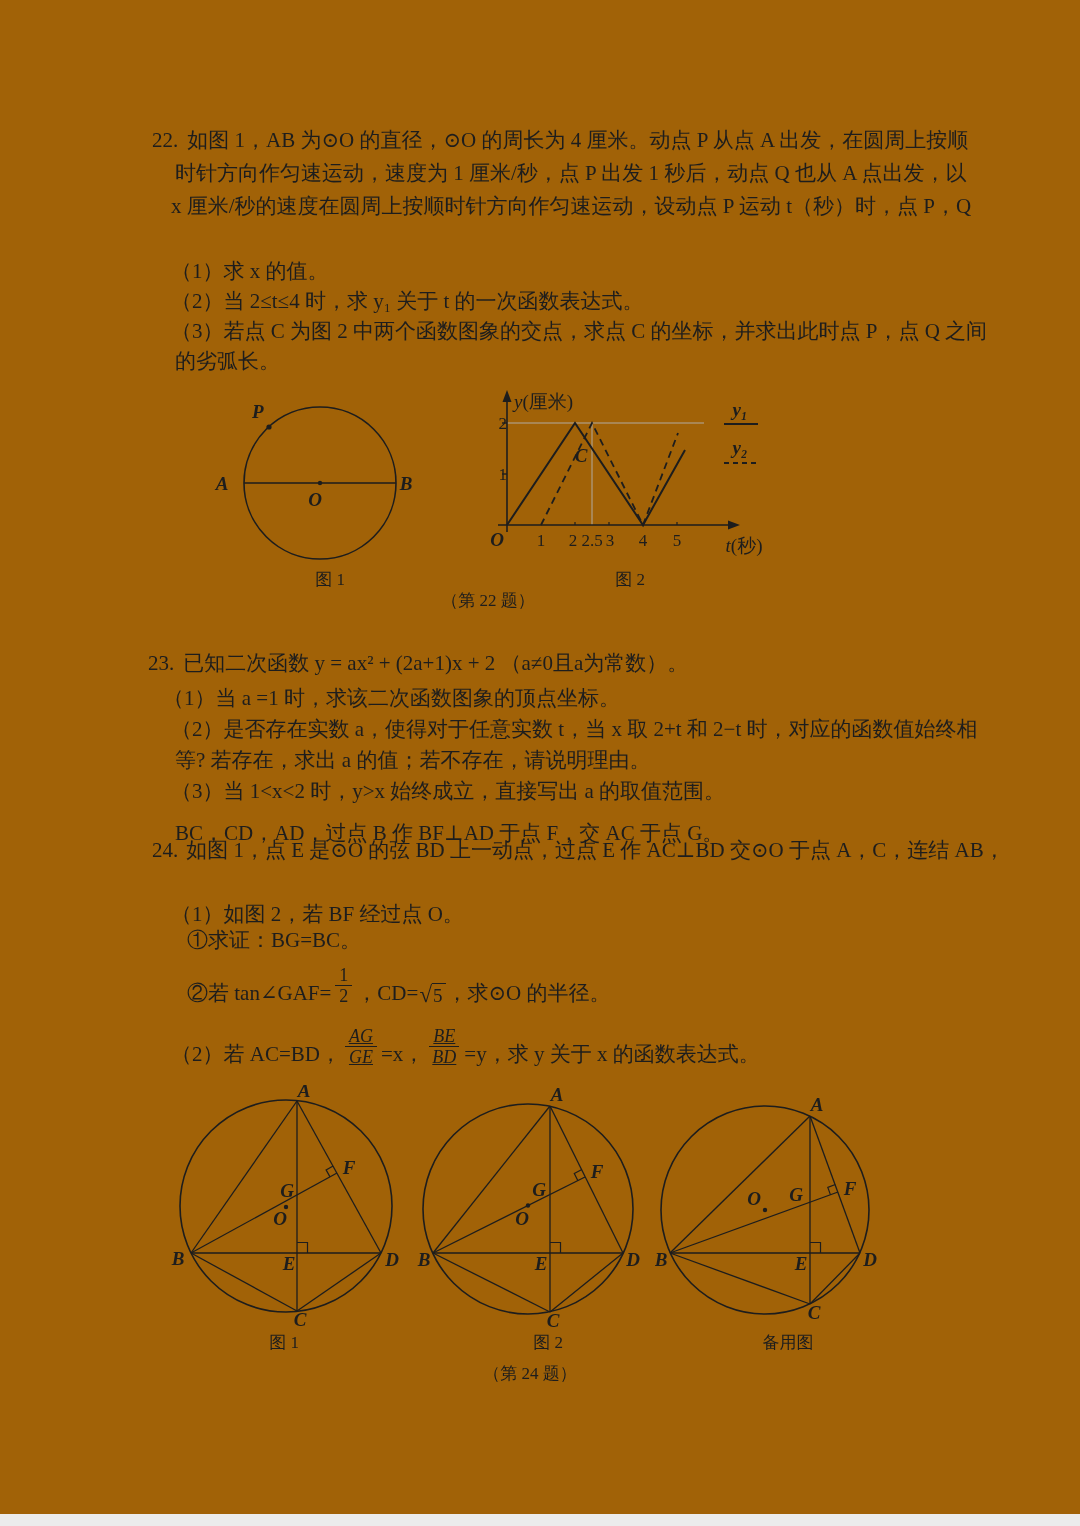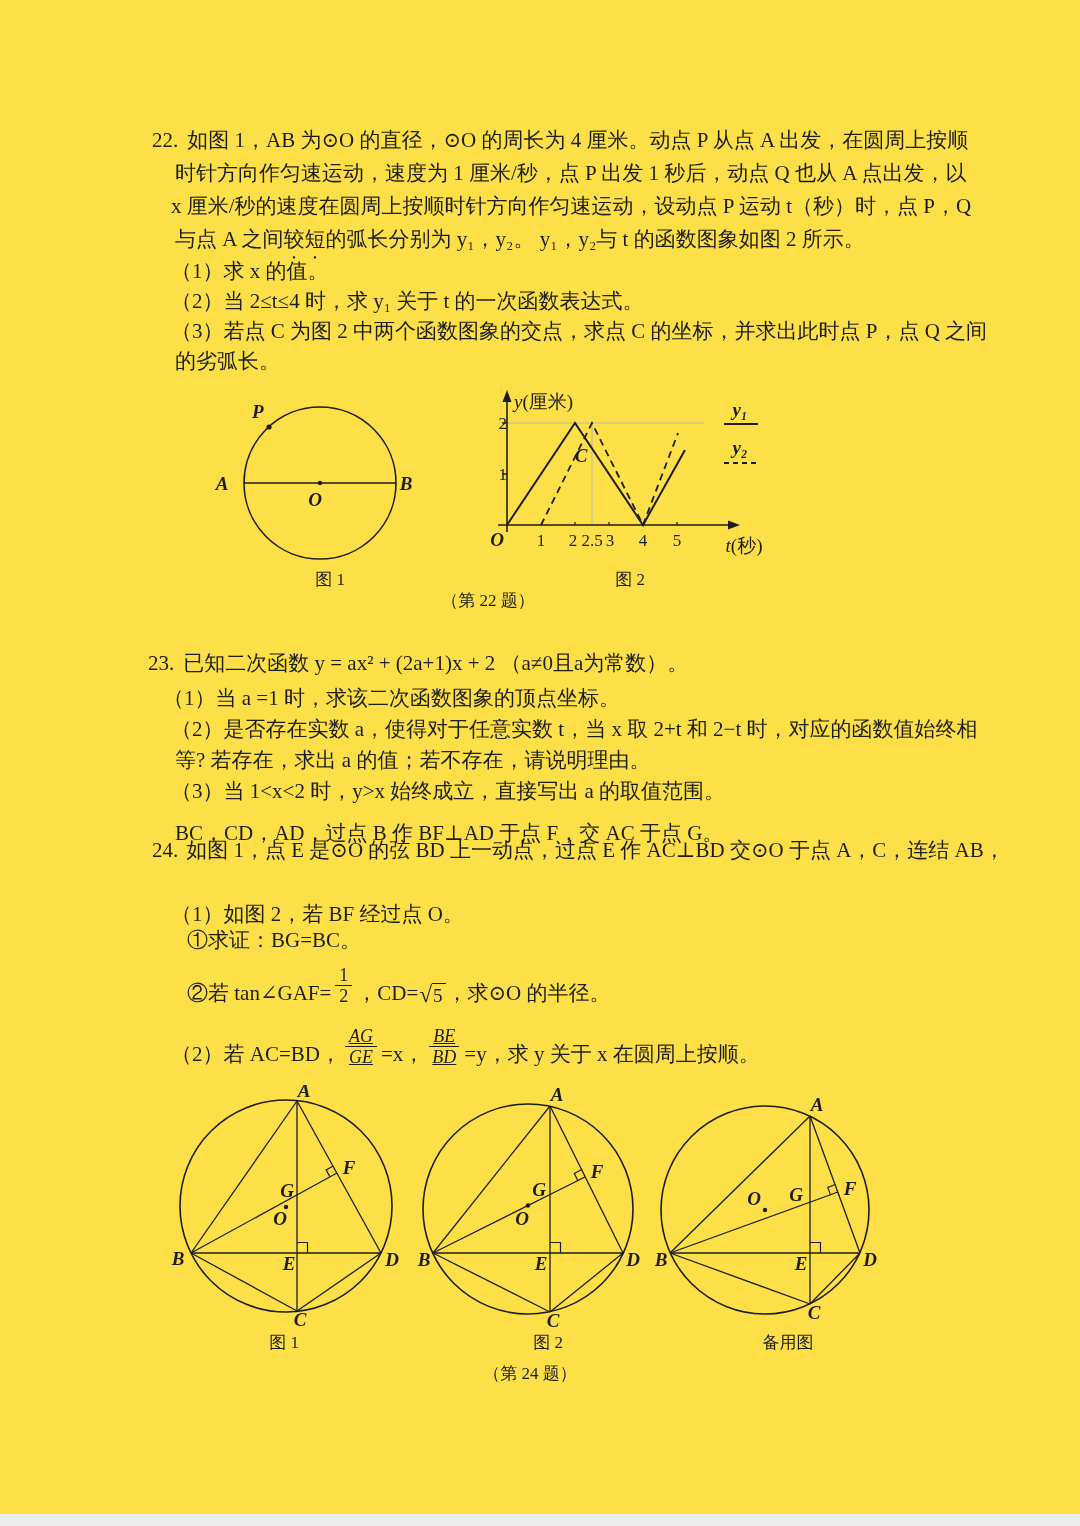--- a/index.html
+++ b/index.html
@@ -1,18 +1,18 @@
 <!DOCTYPE html>
 <html><head>
 <meta charset="utf-8">
 <style>
   html,body{margin:0;padding:0;background:#ffffff;}
   body{width:1080px;height:1526px;position:relative;overflow:hidden;
        font-family:"Liberation Serif","DejaVu Serif",serif;color:#1d1d1d;}
-  .page{position:absolute;inset:0;background:#fde047;}
+  .page{position:absolute;inset:0;background:#a16207;}
   .qline{position:absolute;white-space:nowrap;font-size:21px;line-height:26px;}
   .qnum{margin-right:9px;}
   .emph{-webkit-text-emphasis:filled dot;-webkit-text-emphasis-position:under;
         text-emphasis:filled dot;text-emphasis-position:under right;}
   .mathline{position:absolute;display:flex;align-items:flex-end;white-space:nowrap;
             font-size:21px;height:54px;}
   .frac{display:inline-flex;flex-direction:column;align-items:center;
         font-size:18px;line-height:1.15;margin:0 4px;vertical-align:middle;}
   .frac .fnum{padding:0 4px;border-bottom:1.4px solid #1d1d1d;}
   .frac .fden{padding:0 4px;}
@@ -29,21 +29,20 @@
   .bottom-strip{position:absolute;left:0;width:1080px;background:#ececec;}
 </style>
 </head>
 <body>
 
 <div class="page">
 
   <div class="qline" style="left:152px;top:127px"><span class="qnum">22.</span><span>如图 1，AB 为⊙O 的直径，⊙O 的周长为 4 厘米。动点 P 从点 A 出发，在圆周上按顺</span></div>
   <div class="qline" style="left:175px;top:160px">时针方向作匀速运动，速度为 1 厘米/秒，点 P 出发 1 秒后，动点 Q 也从 A 点出发，以</div>
   <div class="qline" style="left:171px;top:193px">x 厘米/秒的速度在圆周上按顺时针方向作匀速运动，设动点 P 运动 t（秒）时，点 P，Q</div>
-  <div class="qline" style="left:175px;top:226px"><span>与点 A 之间</span><span class="emph">较短</span><span>的弧长分别为 y₁，y₂。  y₁，y₂与 t 的函数图象如图 2 所示。</span></div>
   <div class="qline" style="left:171px;top:258px">（1）求 x 的值。</div>
   <div class="qline" style="left:171px;top:288px">（2）当 2≤t≤4 时，求 y₁ 关于 t 的一次函数表达式。</div>
   <div class="qline" style="left:171px;top:318px">（3）若点 C 为图 2 中两个函数图象的交点，求点 C 的坐标，并求出此时点 P，点 Q 之间</div>
   <div class="qline" style="left:175px;top:348px">的劣弧长。</div>
 
   <svg class="figsvg" style="left:200px;top:388px" width="225" height="185" viewBox="0 0 225 185">
     <circle cx="120" cy="95" r="76" fill="none" stroke="#1d1d1d" stroke-width="1.6"></circle>
     <line x1="44" y1="95" x2="196" y2="95" stroke="#1d1d1d" stroke-width="1.4"></line>
     <circle cx="120" cy="95" r="2.2" fill="#1d1d1d"></circle>
     <circle cx="69" cy="39" r="2.6" fill="#1d1d1d"></circle>
@@ -125,21 +124,21 @@
     <span>（2）若 AC=BD，</span>
     <span class="frac it">
         <span class="fnum">AG</span>
         <span class="fden">GE</span>
       </span>
     <span>=x，</span>
     <span class="frac it">
         <span class="fnum">BE</span>
         <span class="fden">BD</span>
       </span>
-    <span>=y，求 y 关于 x 在圆周上按顺。</span>
+    <span>=y，求 y 关于 x 的函数表达式。</span>
   </div>
 
   <svg class="figsvg" style="left:160px;top:1085px" width="250" height="248" viewBox="0 0 250 248">
     <circle cx="126" cy="121" r="106" fill="none" stroke="#1d1d1d" stroke-width="1.6"></circle>
     <line x1="137" y1="16" x2="31" y2="168" stroke="#1d1d1d" stroke-width="1.3"></line>
     <line x1="137" y1="16" x2="221" y2="168" stroke="#1d1d1d" stroke-width="1.3"></line>
     <line x1="31" y1="168" x2="137" y2="226" stroke="#1d1d1d" stroke-width="1.3"></line>
     <line x1="137" y1="226" x2="221" y2="168" stroke="#1d1d1d" stroke-width="1.3"></line>
     <line x1="31" y1="168" x2="221" y2="168" stroke="#1d1d1d" stroke-width="1.3"></line>
     <line x1="137" y1="16" x2="137" y2="226" stroke="#1d1d1d" stroke-width="1.3"></line>

